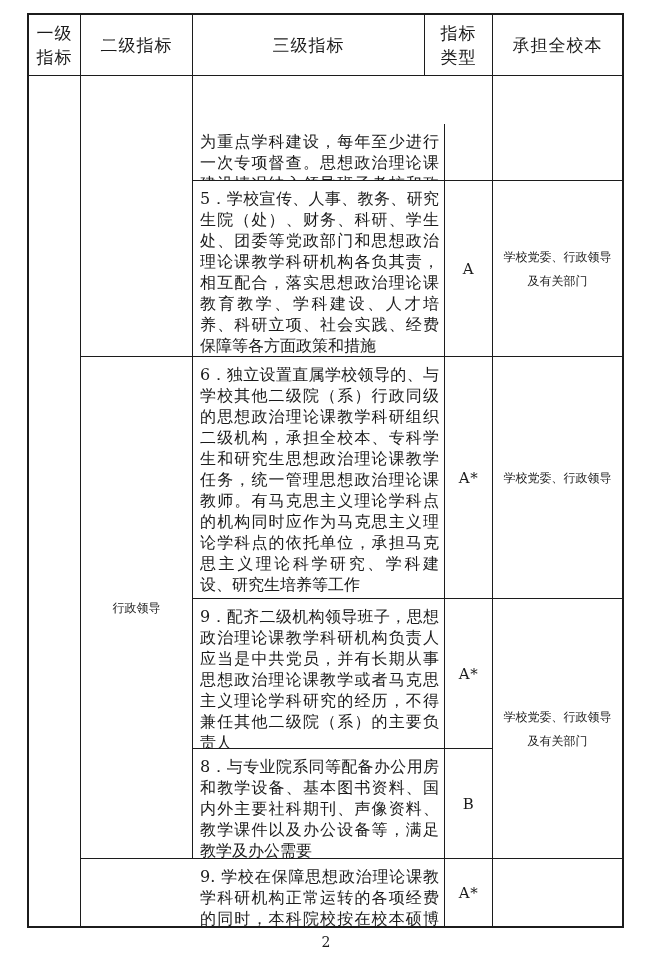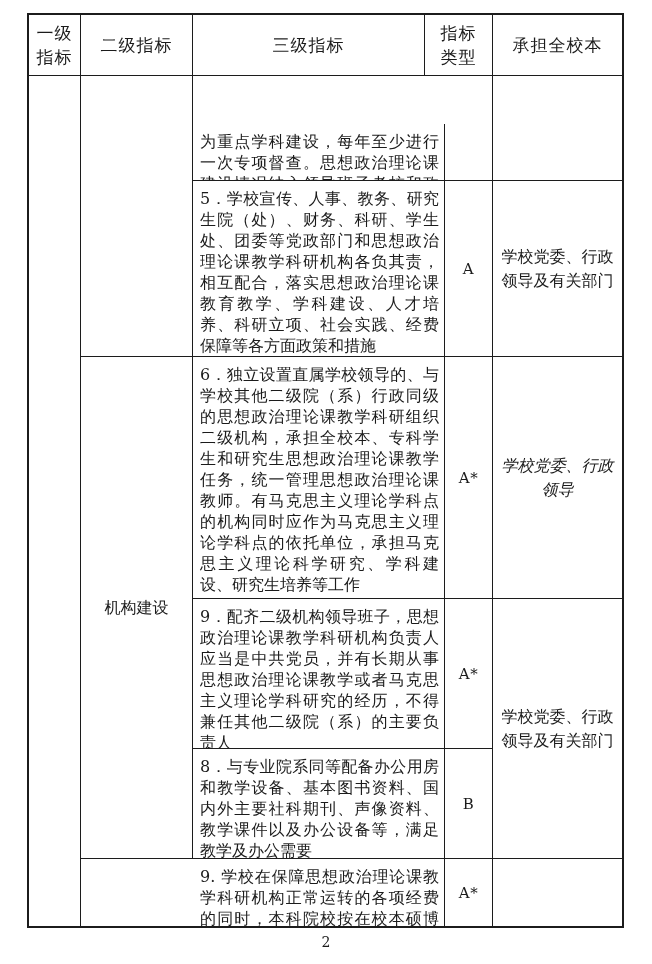--- a/index.html
+++ b/index.html
@@ -17,21 +17,21 @@
            grid-template-rows:105px 176px 242px 150px 110px 67px; }
   .cell { box-sizing:border-box; overflow:hidden; }
   .br { border-right:1px solid #1c1c1c; }
   .bb { border-bottom:1px solid #1c1c1c; }
   .thead .cell { height:61px; border-bottom:1px solid #1c1c1c; }
   .center { display:flex; align-items:center; justify-content:center; text-align:center; }
   .hdr { font-size:17px; line-height:24px; letter-spacing:1px; white-space:pre-line; }
   .body-text { padding:7px 5px 0 7px; font-size:16px; line-height:21px;
                text-align:justify; text-align-last:left; }
   .type-text { font-size:15px; letter-spacing:0.5px; }
-  .dept-text { font-size:16px; line-height:24px; padding:0 6px; }
+  .dept-text { font-size:12px; line-height:24px; padding:0 6px; }
   .page-num { position:absolute; left:0; right:0; top:934px; text-align:center;
               font-size:14px; }
   
   .c1-all   { grid-column:1; grid-row:1 / span 6; }
   .c2-empty { grid-column:2; grid-row:1 / span 2; }
   .c2-org   { grid-column:2; grid-row:3 / span 3; }
   .c2-fund  { grid-column:2; grid-row:6; }
   .c5-merge { grid-column:5; grid-row:4 / span 2; }
 </style>
 </head>
@@ -49,39 +49,39 @@
       <div class="cell br center hdr">指标
 类型</div>
       <div class="cell center hdr">承担全校本</div>
     </div>
 
     <div class="tbody">
 
       <div class="cell br c1-all"></div>
 
       <div class="cell br bb c2-empty"></div>
-      <div class="cell br bb c2-org center dept-text">机构建设</div>
+      <div class="cell br bb c2-org center dept-text">行政领导</div>
 
       <div class="cell br bb body-text" style="grid-column:3;grid-row:1;margin-top:48px;">为重点学科建设，每年至少进行一次专项督查。思想政治理论课建设情况纳入领导班子考核和政治巡视</div>
       <div class="cell br bb body-text" style="grid-column:3;grid-row:2;">5．学校宣传、人事、教务、研究生院（处）、财务、科研、学生处、团委等党政部门和思想政治理论课教学科研机构各负其责，相互配合，落实思想政治理论课教育教学、学科建设、人才培养、科研立项、社会实践、经费保障等各方面政策和措施</div>
       <div class="cell br bb body-text" style="grid-column:3;grid-row:3;">6．独立设置直属学校领导的、与学校其他二级院（系）行政同级的思想政治理论课教学科研组织二级机构，承担全校本、专科学生和研究生思想政治理论课教学任务，统一管理思想政治理论课教师。有马克思主义理论学科点的机构同时应作为马克思主义理论学科点的依托单位，承担马克思主义理论科学研究、学科建设、研究生培养等工作</div>
       <div class="cell br bb body-text" style="grid-column:3;grid-row:4;">9．配齐二级机构领导班子，思想政治理论课教学科研机构负责人应当是中共党员，并有长期从事思想政治理论课教学或者马克思主义理论学科研究的经历，不得兼任其他二级院（系）的主要负责人</div>
       <div class="cell br bb body-text" style="grid-column:3;grid-row:5;">8．与专业院系同等配备办公用房和教学设备、基本图书资料、国内外主要社科期刊、声像资料、教学课件以及办公设备等，满足教学及办公需要</div>
       <div class="cell br body-text" style="grid-column:3;grid-row:6;">9. 学校在保障思想政治理论课教学科研机构正常运转的各项经费的同时，本科院校按在校本硕博全</div>
 
       <div class="cell br bb center type-text" style="grid-column:4;grid-row:1;"></div>
       <div class="cell br bb center type-text" style="grid-column:4;grid-row:2;">A</div>
       <div class="cell br bb center type-text" style="grid-column:4;grid-row:3;">A*</div>
       <div class="cell br bb center type-text" style="grid-column:4;grid-row:4;">A*</div>
       <div class="cell br bb center type-text" style="grid-column:4;grid-row:5;">B</div>
       <div class="cell br center type-text" style="grid-column:4;grid-row:6;">A*</div>
 
       <div class="cell bb center dept-text" style="grid-column:5;grid-row:1;"></div>
       <div class="cell bb center dept-text" style="grid-column:5;grid-row:2;">学校党委、行政领导及有关部门</div>
-      <div class="cell bb center dept-text" style="grid-column:5;grid-row:3;font-style:italic;">学校党委、行政领导</div>
+      <div class="cell bb center dept-text" style="grid-column:5;grid-row:3;">学校党委、行政领导</div>
       <div class="cell bb center dept-text c5-merge">学校党委、行政领导及有关部门</div>
 
     </div>
   </div>
 
   <div class="page-num">2</div>
 
 </div>
 
 </body></html>

